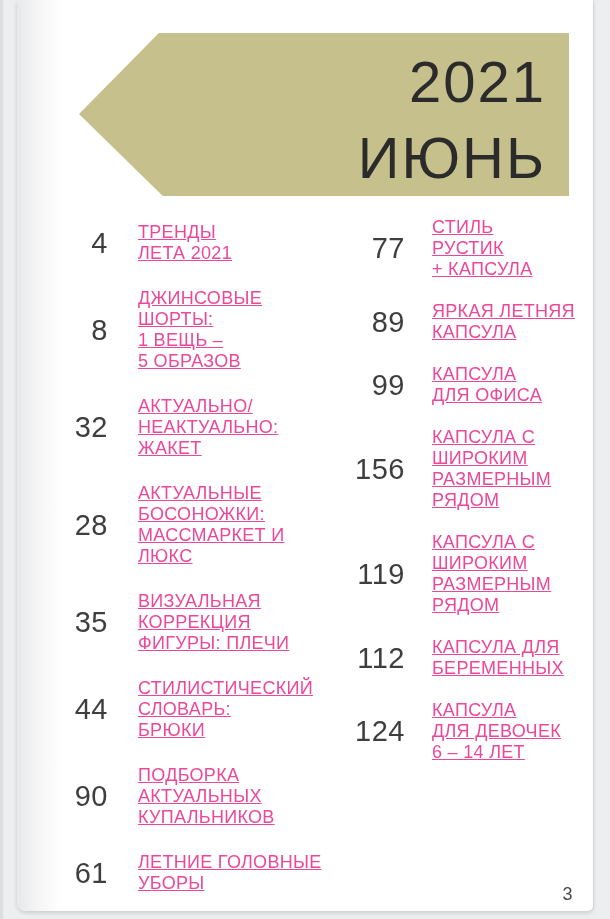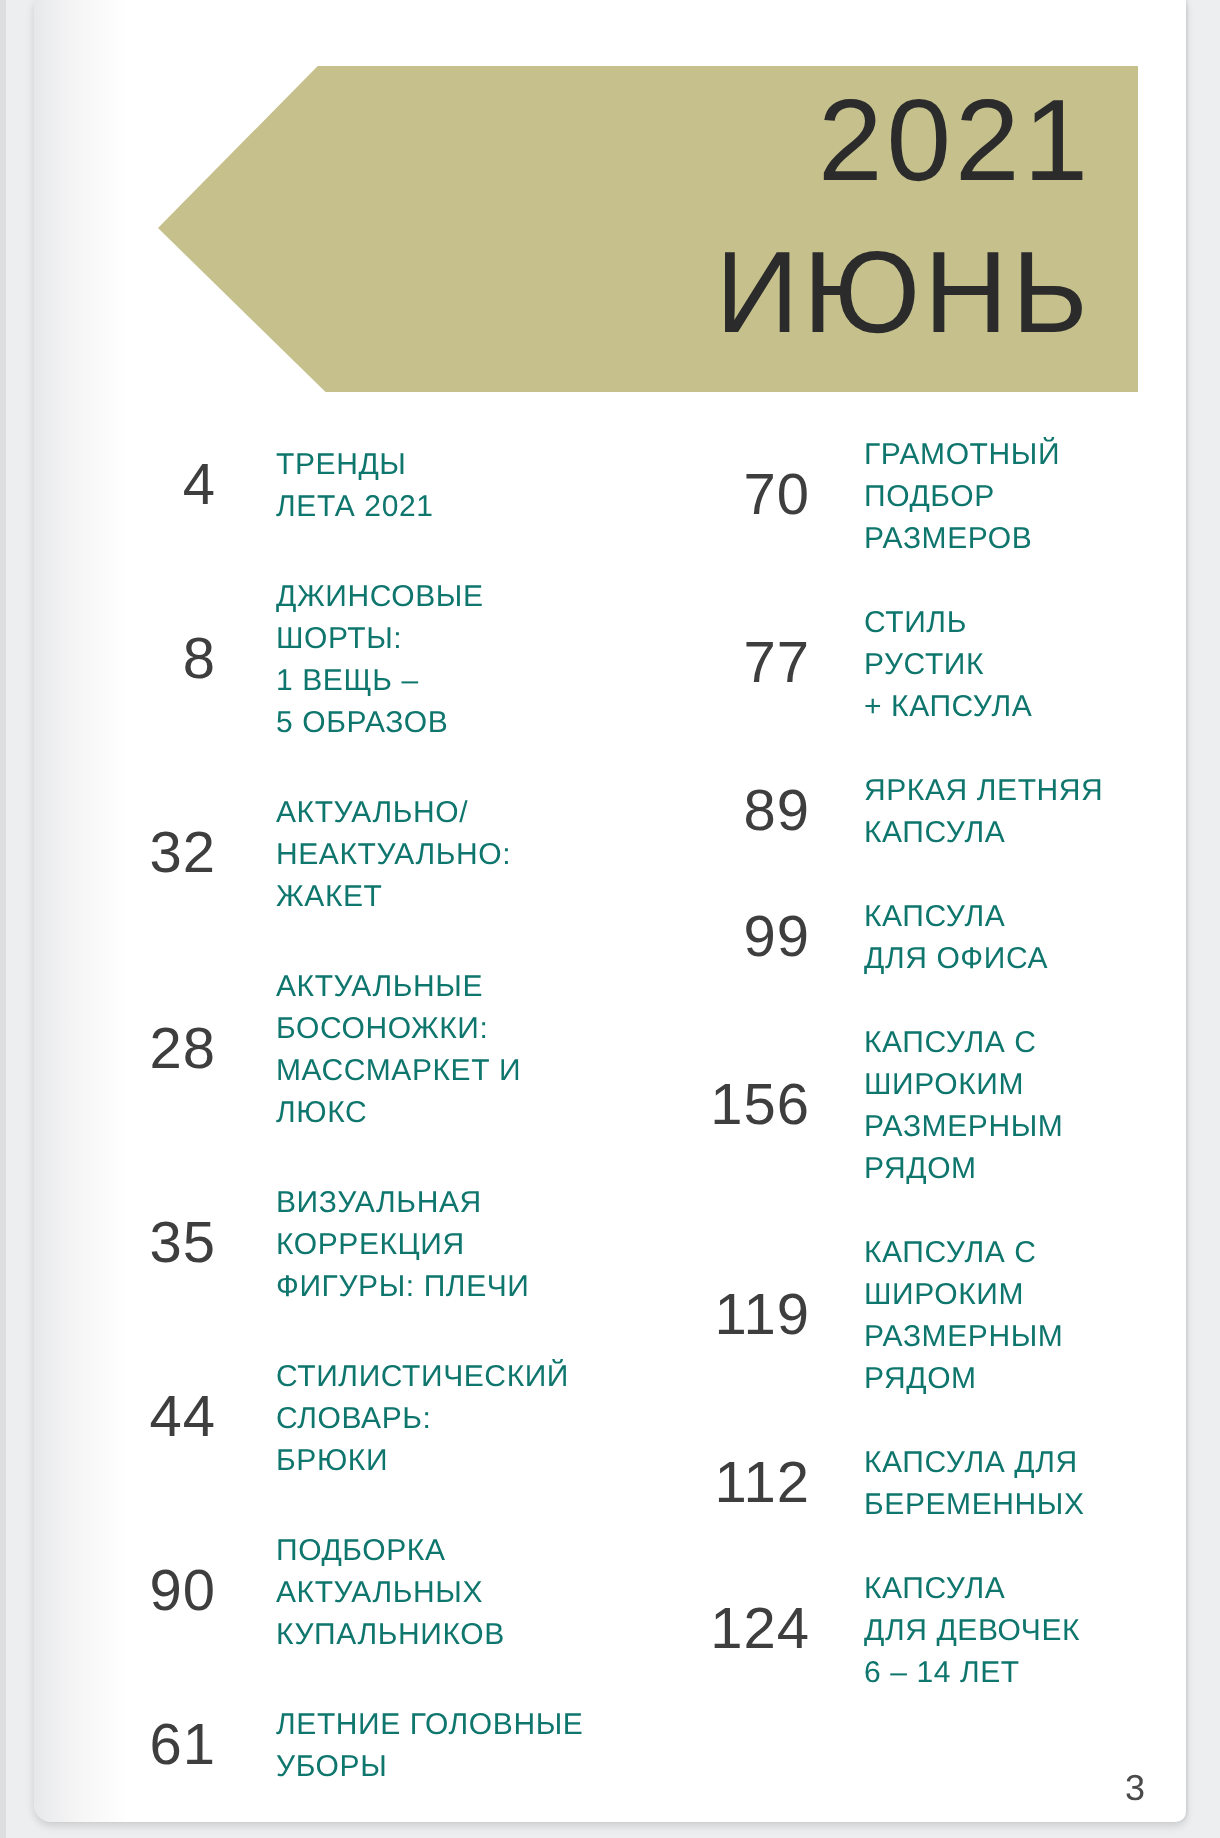--- a/index.html
+++ b/index.html
@@ -23,42 +23,42 @@
   .page-curl{
     position:absolute;left:0;top:0;bottom:0;width:46px;
     border-radius:0 0 0 9px;
     background:linear-gradient(to right,#e7e8ea 0,#f4f4f5 40%,#ffffff 100%);
     pointer-events:none;
   }
   .banner{
     position:absolute;left:62px;top:33px;width:490px;height:163px;
     background:#c5c08c;
     clip-path:polygon(16.3% 0, 100% 0, 100% 100%, 17.1% 100%, 0 49.7%);
-    display:flex;flex-direction:column;justify-content:flex-start;align-items:flex-end;
+    display:flex;flex-direction:column;justify-content:flex-end;align-items:flex-end;
     padding-right:23px;box-sizing:border-box;
     color:#2b2b2b;
     font-size:58px;line-height:76px;letter-spacing:2px;font-weight:300;
   }
   .banner .line{white-space:nowrap;}
   .toc-col{position:absolute;display:flex;flex-direction:column;}
   .toc-left{left:40px;top:222px;width:272px;}
   .toc-right{left:337px;top:217px;width:232px;}
   .toc-entry{display:flex;align-items:center;}
   .toc-left .toc-entry{margin-bottom:24px;}
   .toc-right .toc-entry{margin-bottom:21px;}
   .toc-num{
     flex:0 0 51px;width:51px;text-align:right;
     font-size:29px;line-height:1;letter-spacing:0.5px;
     color:#3e3e3e;font-weight:300;
   }
   .toc-left .toc-title{margin-left:30px;}
   .toc-right .toc-title{margin-left:27px;}
   .toc-title{
-    font-size:15px;line-height:21px;letter-spacing:0.3px;
-    color:#0f766e;text-transform:uppercase;
+    font-size:18px;line-height:21px;letter-spacing:0.3px;
+    color:#ec4899;text-transform:uppercase;text-decoration:underline;
   }
   .page-num{
     position:absolute;right:20px;bottom:6px;
     font-size:18px;color:#4a4a4a;letter-spacing:0.5px;
   }
 </style>
 </head>
 <body>
 
 <div class="screen">
@@ -101,24 +101,20 @@
           <div class="toc-num">90</div>
           <div class="toc-title">ПОДБОРКА<br>АКТУАЛЬНЫХ<br>КУПАЛЬНИКОВ</div>
         </div>
         <div class="toc-entry">
           <div class="toc-num">61</div>
           <div class="toc-title">ЛЕТНИЕ ГОЛОВНЫЕ<br>УБОРЫ</div>
         </div>
       </div>
     <div class="toc-col toc-right">
         <div class="toc-entry">
-          <div class="toc-num">70</div>
-          <div class="toc-title">ГРАМОТНЫЙ<br>ПОДБОР<br>РАЗМЕРОВ</div>
-        </div>
-        <div class="toc-entry">
           <div class="toc-num">77</div>
           <div class="toc-title">СТИЛЬ<br>РУСТИК<br>+ КАПСУЛА</div>
         </div>
         <div class="toc-entry">
           <div class="toc-num">89</div>
           <div class="toc-title">ЯРКАЯ ЛЕТНЯЯ<br>КАПСУЛА</div>
         </div>
         <div class="toc-entry">
           <div class="toc-num">99</div>
           <div class="toc-title">КАПСУЛА<br>ДЛЯ ОФИСА</div>

